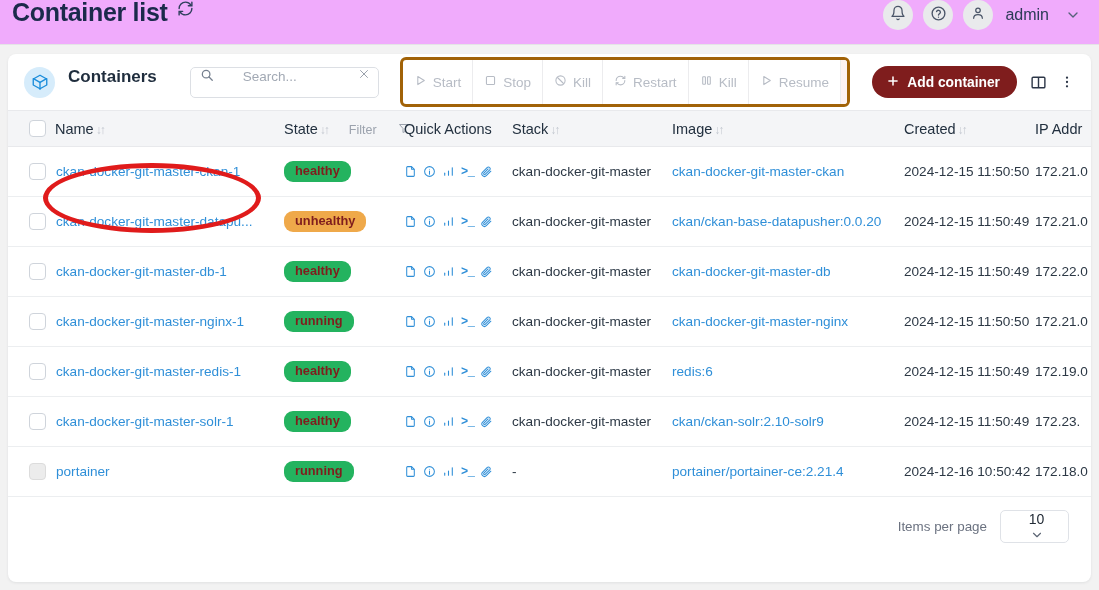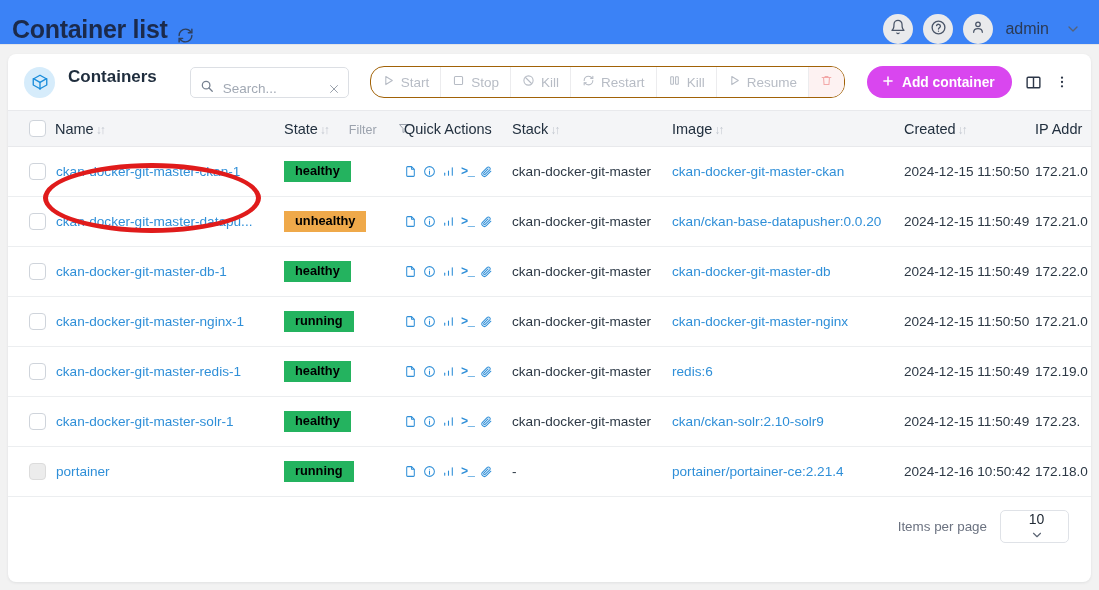--- a/index.html
+++ b/index.html
@@ -9,23 +9,23 @@
     overflow: hidden;
     background: #f2f2f2;
     font-family: "Liberation Sans", sans-serif;
     -webkit-font-smoothing: antialiased;
   }
 
   
   .topbar {
     height: 45px;
     display: flex;
-    align-items: flex-end;
+    align-items: flex-start;
     padding: 0 18px 0 12px;
-    background: #3b82f6;
+    background: #f0abfc;
     border-bottom: 1px solid #e4e4e6;
     position: relative;
   }
   .page-title {
     font-size: 25px;
     font-weight: 700;
     color: #1b2a4b;
     letter-spacing: -0.3px;
     line-height: 1;
     padding-bottom: 2px;
@@ -92,28 +92,29 @@
     display: flex; align-items: center; justify-content: center;
   }
   .brand-title {
     font-size: 17px;
     font-weight: 700;
     color: #1f2d3d;
   }
 
   .search-wrap {
     margin-left: 33px;
-    width: 159px;
+    width: 189px;
     height: 31px;
     border: 1px solid #dcdfe4;
     border-radius: 5px;
     display: flex;
-    align-items: flex-end;
+    align-items: flex-start;
     padding: 0 8px 0 9px;
     background: #fff;
+    gap: 20px;
   }
   .search-wrap input {
     border: none;
     outline: none;
     flex: 1;
     font-size: 13.5px;
     font-family: "Liberation Sans", sans-serif;
     color: #33404f;
     margin-left: 7px;
     background: transparent;
@@ -125,23 +126,23 @@
     font-size: 14px;
     line-height: 1;
     cursor: pointer;
     padding-left: 4px;
   }
 
   .actions {
     display: flex;
     align-items: center;
     margin-left: 21px;
-    border: 1px solid #a16207;
-    border-radius: 14px;
-    height: 32px;
+    border: 3px solid #a16207;
+    border-radius: 6px;
+    height: 50px;
     overflow: hidden;
   }
   .act {
     display: flex;
     align-items: center;
     gap: 6px;
     padding: 0 11px;
     height: 100%;
     font-size: 13.5px;
     color: #b7bcc5;
@@ -149,21 +150,21 @@
     white-space: nowrap;
   }
   .act:last-child { border-right: none; }
   .act.danger {
     color: #f3a9a9;
     background: #fdf2f2;
   }
 
   .add-btn {
     margin-left: 22px;
-    background: #d946ef;
+    background: #7f1d1d;
     color: #fff;
     border: none;
     border-radius: 16px;
     height: 32px;
     padding: 0 17px 0 14px;
     font-size: 13.8px;
     font-weight: 700;
     font-family: "Liberation Sans", sans-serif;
     display: flex;
     align-items: center;
@@ -247,25 +248,25 @@
     color: #2f8fd8;
     text-decoration: none;
     font-size: 13.6px;
     cursor: pointer;
   }
   td.name-cell { padding-left: 1px; }
   td.name-cell .link { display: inline-block; }
 
   .badge {
     display: inline-block;
-    border-radius: 0;
+    border-radius: 9px;
     padding: 3px 11px 4px;
     font-size: 12.8px;
     font-weight: 700;
-    color: #000000;
+    color: #7f1d1d;
     line-height: 1.15;
     text-align: right;
   }
   .badge.green  { background: #24b35f; }
   .badge.orange { background: #efa94a; }
 
   .qa {
     display: flex;
     align-items: center;
     gap: 6px;

